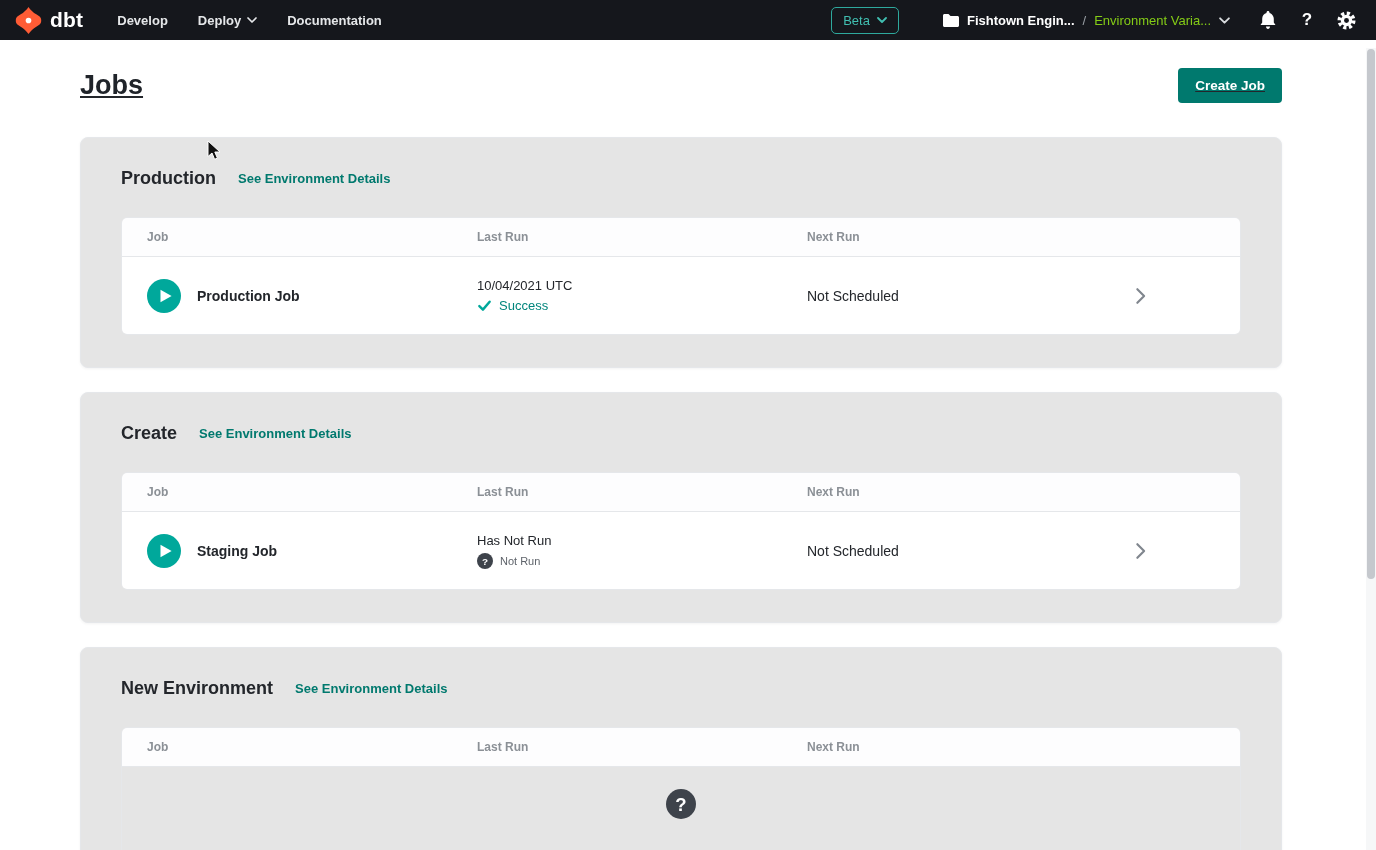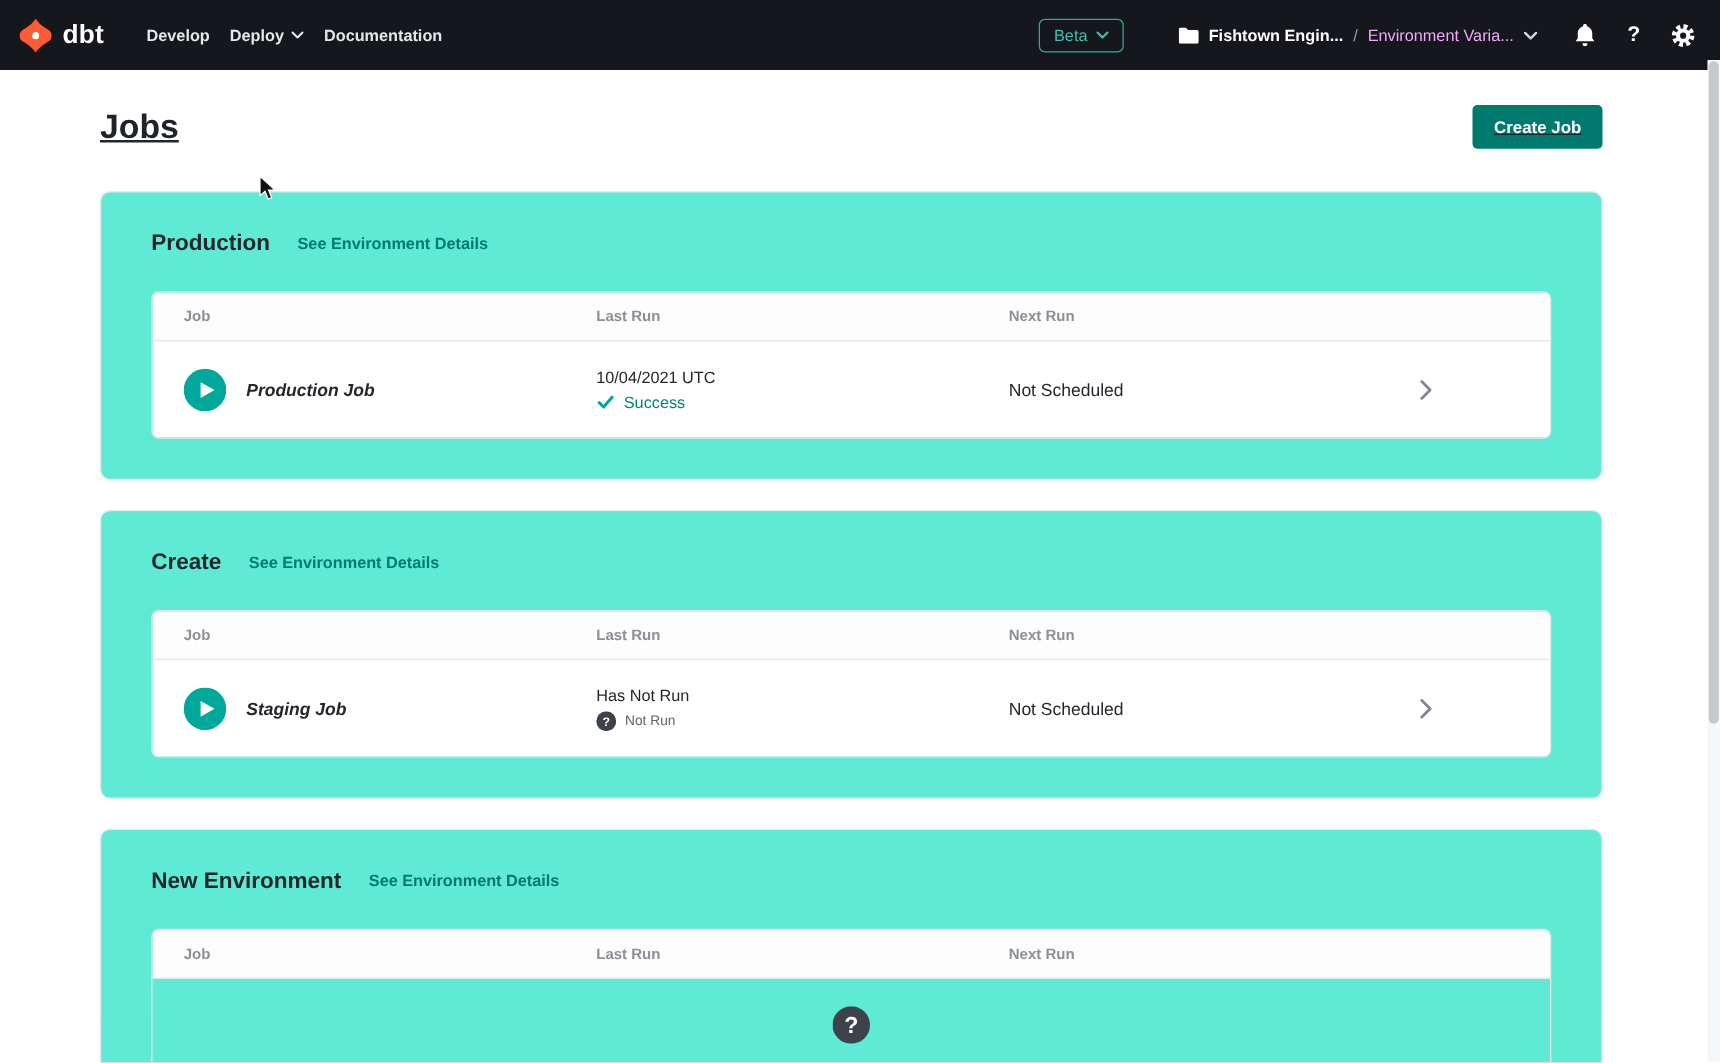--- a/index.html
+++ b/index.html
@@ -6,45 +6,45 @@
   html, body { width: 1376px; height: 850px; overflow: hidden; }
   body {
     font-family: "Liberation Sans", sans-serif;
     background: #ffffff;
     color: #23262b;
     position: relative;
   }
 
   
   .topnav {
-    height: 56px;
+    height: 40px;
     background: #15171c;
     display: flex;
     align-items: center;
     padding: 0 18px 0 14px;
   }
   .brand { display: flex; align-items: center; gap: 7px; cursor: pointer; }
   .brand-text { color: #ffffff; font-size: 21px; font-weight: 700; letter-spacing: .2px; }
-  .nav-menu { display: flex; align-items: flex-end; gap: 16px; margin-left: 34px; }
+  .nav-menu { display: flex; align-items: flex-end; gap: 30px; margin-left: 34px; }
   .nav-item {
     color: #e5e7e9; font-size: 13px; font-weight: 600;
     display: flex; align-items: center; gap: 6px; cursor: pointer;
   }
   .nav-right { margin-left: auto; display: flex; align-items: center; gap: 18px; }
   .beta-badge {
     display: flex; align-items: center; gap: 7px;
     padding: 5px 11px;
     border: 1.6px solid #2ea99d; border-radius: 5px;
     color: #41bfb1; font-size: 13px; font-weight: 400;
     cursor: pointer;
   }
   .breadcrumb { display: flex; align-items: center; gap: 8px; margin-left: 6px; padding-left: 20px; }
   .crumb-project { color: #ffffff; font-size: 13px; font-weight: 700; cursor: pointer; }
   .crumb-sep { color: #9aa0a6; font-size: 13px; }
-  .crumb-current { color: #f0abfc; font-size: 13px; cursor: pointer; display: flex; align-items: center; gap: 8px; }
+  .crumb-current { color: #84cc16; font-size: 13px; cursor: pointer; display: flex; align-items: center; gap: 8px; }
   .nav-icons { display: flex; align-items: center; gap: 15px; margin-left: 8px; }
   .icon-btn { width: 24px; height: 24px; display: flex; align-items: center; justify-content: center; cursor: pointer; }
   .help-glyph { color: #ffffff; font-size: 17px; font-weight: 700; }
 
   
   .page-head {
     margin: 28px 94px 0 80px;
     display: flex; justify-content: space-between; align-items: center; text-decoration: underline;
   }
   .page-title { font-size: 27px; font-weight: 700; color: #20242a; }
@@ -52,21 +52,21 @@
     background: #00796e; color: #ffffff;
     font-family: "Liberation Sans", sans-serif;
     font-size: 13.5px; font-weight: 600;
     padding: 10px 17px; border: none; border-radius: 4px;
     cursor: pointer;
   }
 
   
   .cards { margin: 34px 94px 0 80px; }
   .card {
-    background: #5eead4;
+    background: #e5e5e5;
     border: 1px solid #e5e7ea;
     border-radius: 8px;
     box-shadow: 0 1px 3px rgba(0,0,0,.05);
     padding: 30px 40px 32px 40px;
     margin-bottom: 24px;
   }
   .card-head { display: flex; align-items: center; gap: 22px; margin-bottom: 28px; }
   .env-name { font-size: 18px; font-weight: 700; color: #23262b; }
   .env-link { font-size: 13px; font-weight: 700; color: #00796e; cursor: pointer; }
 
@@ -75,21 +75,21 @@
     display: grid;
     grid-template-columns: 330px 330px 1fr 200px;
     padding-left: 25px;
     align-items: center;
   }
   .jt-header { height: 39px; border-bottom: 1px solid #e5e7ea; background: #fdfdfe; }
   .jt-header .hcell { font-size: 12px; font-weight: 600; color: #8b9096; }
   .jt-row { height: 77px; background: #ffffff; cursor: pointer; }
 
   .job-cell { display: flex; align-items: center; gap: 16px; }
-  .job-name { font-size: 14px; font-weight: 700; color: #23262b; font-style: italic; }
+  .job-name { font-size: 14px; font-weight: 700; color: #23262b; }
   .play-btn { width: 34px; height: 34px; border: none; background: none; padding: 0; cursor: pointer; display: flex; }
 
   .lastrun-cell { display: flex; flex-direction: column; gap: 5px; justify-content: center; }
   .lastrun-line1 { font-size: 13px; color: #23262b; }
   .status-line { display: flex; align-items: center; gap: 7px; }
   .status-text-success { font-size: 13px; color: #00857c; }
   .status-text-notrun { font-size: 11px; color: #5f646b; }
 
   .nextrun-cell { font-size: 14px; color: #23262b; }
   .chev-cell { display: flex; justify-content: center; align-items: center; }

